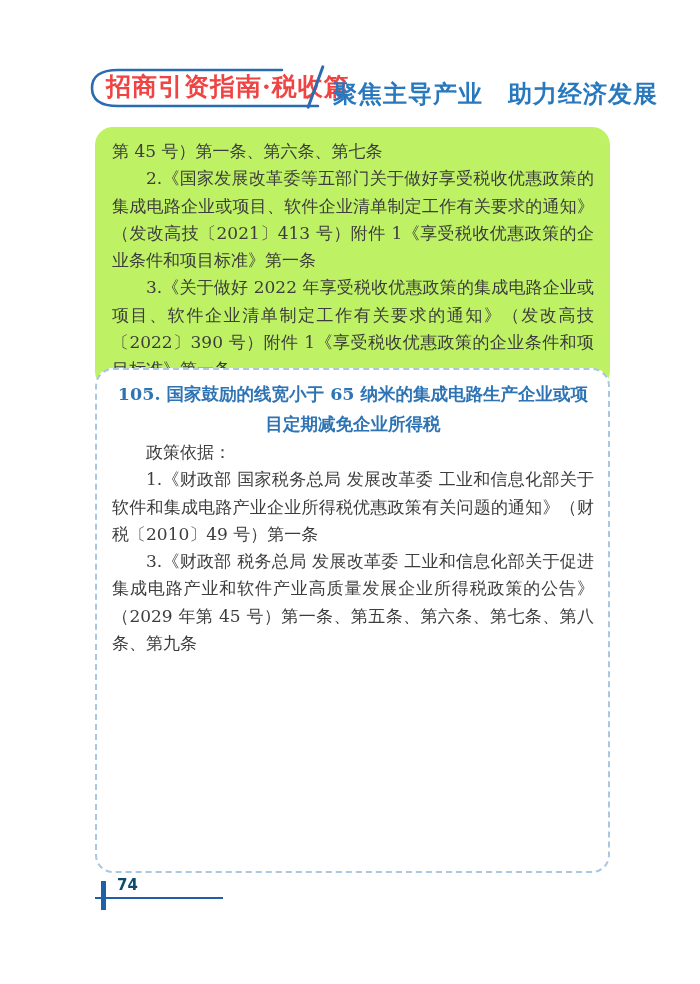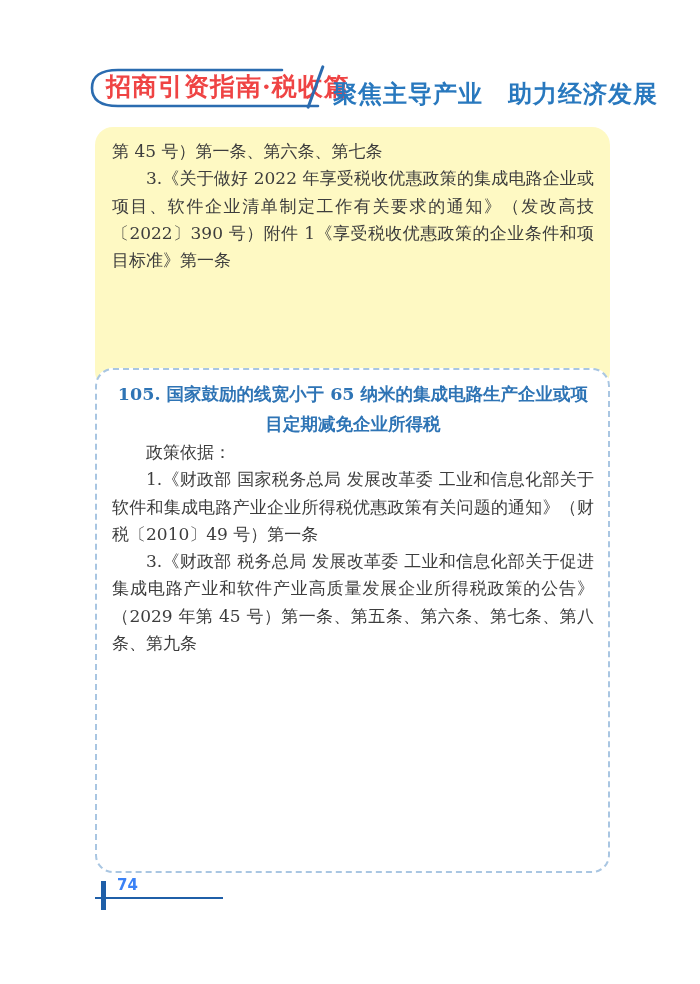--- a/index.html
+++ b/index.html
@@ -36,21 +36,21 @@
     position:absolute;left:95px;width:515px;
     box-sizing:border-box;border-radius:18px;
     font-size:17px;line-height:27.3px;color:#3d3d3d;
     text-align:justify;
   }
   .doc-box p{margin:0;}
   .doc-box p.ind{text-indent:2em;}
 
   #continuation-box{
     top:127px;height:262px;
-    background:#fef9c3;
+    background:#bef264;
     padding:11px 16px 11px 17px;
   }
   #policy-card{
     top:368px;height:505px;
     background:#ffffff;
     border:2px dashed #A9C6E2;
     padding:9px 14px 10px 15px;
   }
   .policy-title{
     font-weight:bold;color:#2E74B5;
@@ -63,40 +63,41 @@
   .footer-rule{
     position:absolute;left:95px;top:23px;
     width:128px;height:2px;background:#1F5FA8;
   }
   .footer-tick{
     position:absolute;left:101px;top:7px;
     width:5px;height:29px;background:#1F5FA8;
   }
   .page-number{
     position:absolute;left:117px;top:2px;
-    font-size:15px;font-weight:bold;color:#3b82f6;
+    font-size:15px;font-weight:bold;color:#0c4a6e;
     font-family:"DejaVu Sans","Liberation Sans",sans-serif;
   }
 </style>
 </head>
 <body>
 
 <div id="page">
 
   <div class="header">
     <svg class="banner-arc" width="240" height="48" viewBox="0 0 240 48">
       <path d="M 196 6 L 32 6 Q 6 6 6 24 Q 6 42 32 42 L 232 42" fill="none" stroke="#2B6CB0" stroke-width="2.6" stroke-linecap="round"></path>
     </svg>
     <div class="banner-title">招商引资指南·税收篇</div>
     <div class="slash-divider"></div>
     <div class="header-tagline">聚焦主导产业　助力经济发展</div>
   </div>
 
   <div id="continuation-box" class="doc-box">
     <p>第 45 号）第一条、第六条、第七条</p>
+    <p class="ind">2.《国家发展改革委等五部门关于做好享受税收优惠政策的集成电路企业或项目、软件企业清单制定工作有关要求的通知》（发改高技〔2021〕413 号）附件 1《享受税收优惠政策的企业条件和项目标准》第一条</p>
     <p class="ind">3.《关于做好 2022 年享受税收优惠政策的集成电路企业或项目、软件企业清单制定工作有关要求的通知》（发改高技〔2022〕390 号）附件 1《享受税收优惠政策的企业条件和项目标准》第一条</p>
   </div>
 
   <div id="policy-card" class="doc-box">
     <p class="policy-title">105. 国家鼓励的线宽小于 65 纳米的集成电路生产企业或项目定期减免企业所得税</p>
     <p class="ind">政策依据：</p>
     <p class="ind">1.《财政部 国家税务总局 发展改革委 工业和信息化部关于软件和集成电路产业企业所得税优惠政策有关问题的通知》（财税〔2010〕49 号）第一条</p>
     <p class="ind">3.《财政部 税务总局 发展改革委 工业和信息化部关于促进集成电路产业和软件产业高质量发展企业所得税政策的公告》（2029 年第 45 号）第一条、第五条、第六条、第七条、第八条、第九条</p>
   </div>
 

